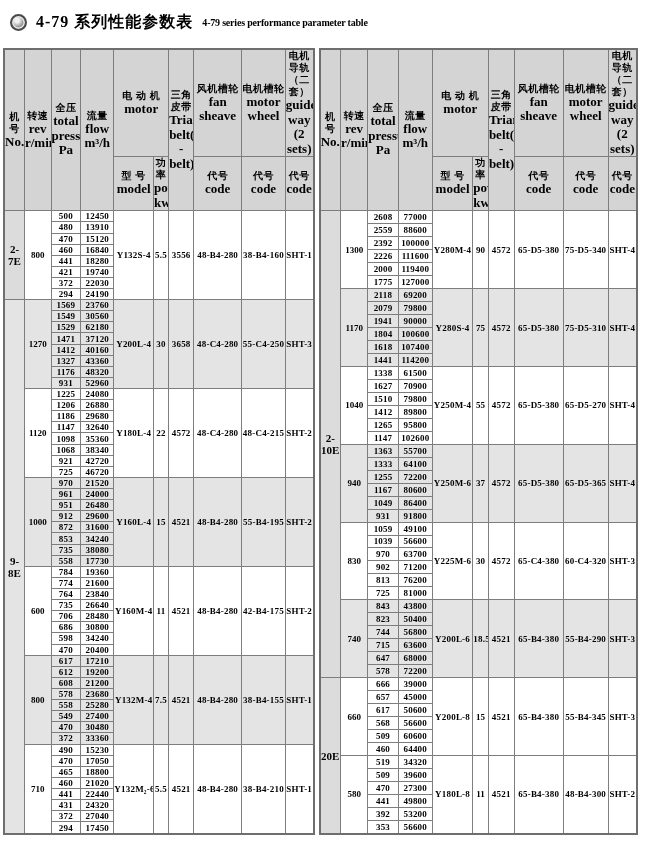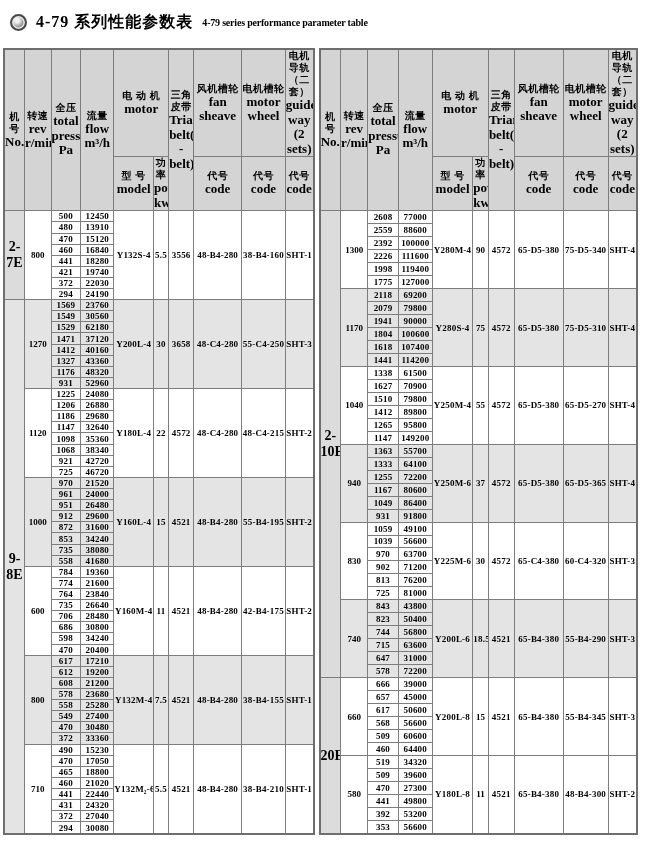--- a/index.html
+++ b/index.html
@@ -16,21 +16,21 @@
   #left-table{width:317px;}
   #right-table{width:325px;}
   td{border:1px solid #7d7d7d;text-align:center;vertical-align:middle;padding:0;
      font-weight:bold;overflow:hidden;}
   thead td{background:#d4d4d4;}
   tr.hr1{height:42px;} tr.hr2{height:29px;}
   .hz{font-size:10px;line-height:1.2;letter-spacing:0.5px;font-family:"Liberation Sans",sans-serif;}
   .he{font-size:13px;line-height:1.12;letter-spacing:0;}
   tbody td{font-size:9px;}
   tr.shade td{background:#e4e4e4;}
-  td.no-cell{background:#dcdcdc;font-size:14px;letter-spacing:0;}
+  td.no-cell{background:#dcdcdc;font-size:11px;letter-spacing:0;}
   td.rev{font-size:9px;}
   td.num{font-size:9px;letter-spacing:0.2px;}
 </style>
 </head>
 <body>
 
 <div class="page">
   <div class="title-row">
     <span class="bullet-icon"></span>
     <span class="title-zh">4-79 系列性能参数表</span>
@@ -273,21 +273,21 @@
           <tr class="shade">
             <td class="num">853</td>
             <td class="num">34240</td>
           </tr>
           <tr class="shade">
             <td class="num">735</td>
             <td class="num">38080</td>
           </tr>
           <tr class="shade">
             <td class="num">558</td>
-            <td class="num">41680</td>
+            <td class="num">17730</td>
           </tr>
           <tr class="">
             <td class="rev" rowspan="8">600</td>
             <td class="num">784</td>
             <td class="num">19360</td>
             <td class="num" rowspan="8">Y160M-4</td>
             <td class="num" rowspan="8">11</td>
             <td class="num" rowspan="8">4521</td>
             <td class="num" rowspan="8">48-B4-280</td>
             <td class="num" rowspan="8">42-B4-175</td>
@@ -390,21 +390,21 @@
           <tr class="">
             <td class="num">431</td>
             <td class="num">24320</td>
           </tr>
           <tr class="">
             <td class="num">372</td>
             <td class="num">27040</td>
           </tr>
           <tr class="">
             <td class="num">294</td>
-            <td class="num">30080</td>
+            <td class="num">17450</td>
           </tr>
         </tbody>
       </table>
     <table id="right-table">
         <colgroup>
           <col style="width: 6.6%;">
           <col style="width: 8.6%;">
           <col style="width: 9.6%;">
           <col style="width: 10.7%;">
           <col style="width: 12.8%;">
@@ -506,21 +506,21 @@
           </tr>
           <tr class="">
             <td class="num">2392</td>
             <td class="num">100000</td>
           </tr>
           <tr class="">
             <td class="num">2226</td>
             <td class="num">111600</td>
           </tr>
           <tr class="">
-            <td class="num">1998</td>
+            <td class="num">2000</td>
             <td class="num">119400</td>
           </tr>
           <tr class="">
             <td class="num">1775</td>
             <td class="num">127000</td>
           </tr>
           <tr class="shade">
             <td class="rev" rowspan="6">1170</td>
             <td class="num">2118</td>
             <td class="num">69200</td>
@@ -573,21 +573,21 @@
           <tr class="">
             <td class="num">1412</td>
             <td class="num">89800</td>
           </tr>
           <tr class="">
             <td class="num">1265</td>
             <td class="num">95800</td>
           </tr>
           <tr class="">
             <td class="num">1147</td>
-            <td class="num">149200</td>
+            <td class="num">102600</td>
           </tr>
           <tr class="shade">
             <td class="rev" rowspan="6">940</td>
             <td class="num">1363</td>
             <td class="num">55700</td>
             <td class="num" rowspan="6">Y250M-6</td>
             <td class="num" rowspan="6">37</td>
             <td class="num" rowspan="6">4572</td>
             <td class="num" rowspan="6">65-D5-380</td>
             <td class="num" rowspan="6">65-D5-365</td>
@@ -662,21 +662,21 @@
           <tr class="shade">
             <td class="num">744</td>
             <td class="num">56800</td>
           </tr>
           <tr class="shade">
             <td class="num">715</td>
             <td class="num">63600</td>
           </tr>
           <tr class="shade">
             <td class="num">647</td>
-            <td class="num">31000</td>
+            <td class="num">68000</td>
           </tr>
           <tr class="shade">
             <td class="num">578</td>
             <td class="num">72200</td>
           </tr>
           <tr class="">
             <td class="no-cell" rowspan="12">20E</td>
             <td class="rev" rowspan="6">660</td>
             <td class="num">666</td>
             <td class="num">39000</td>

